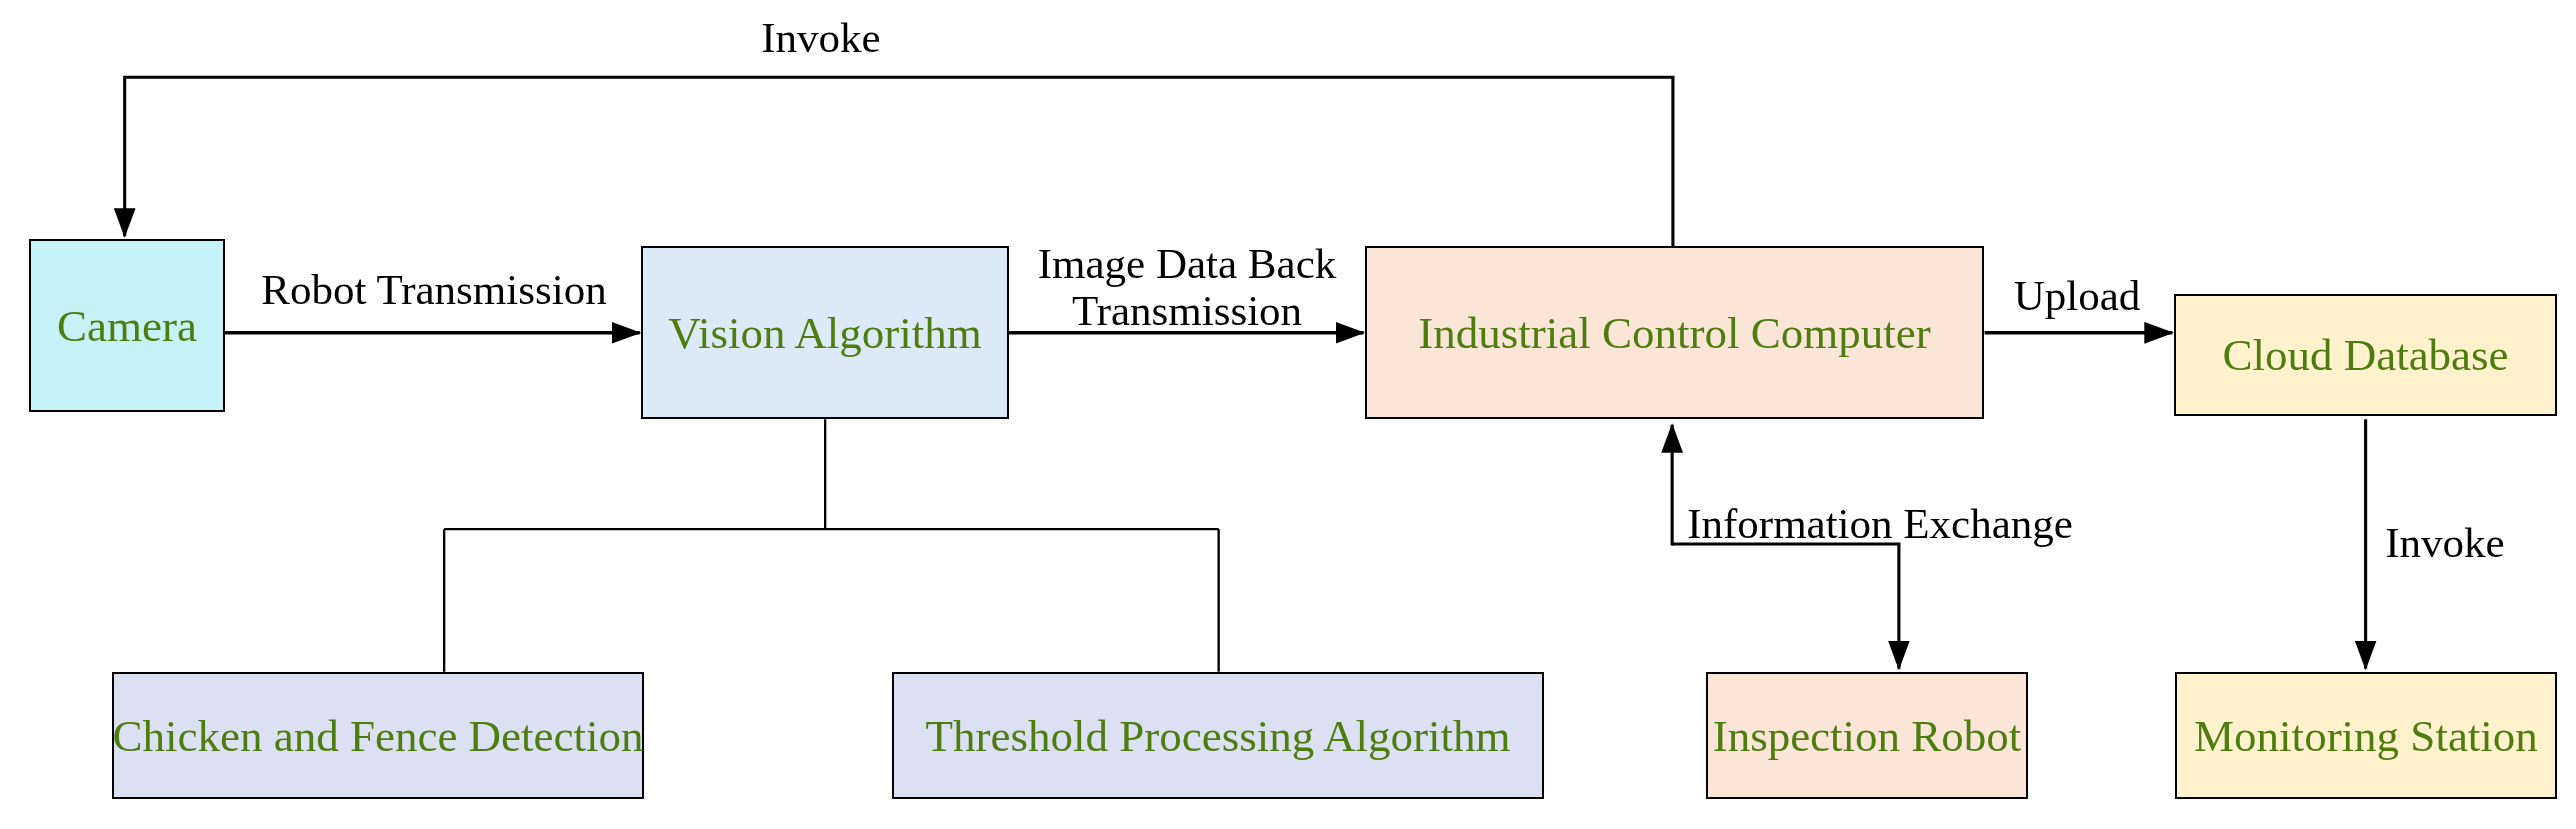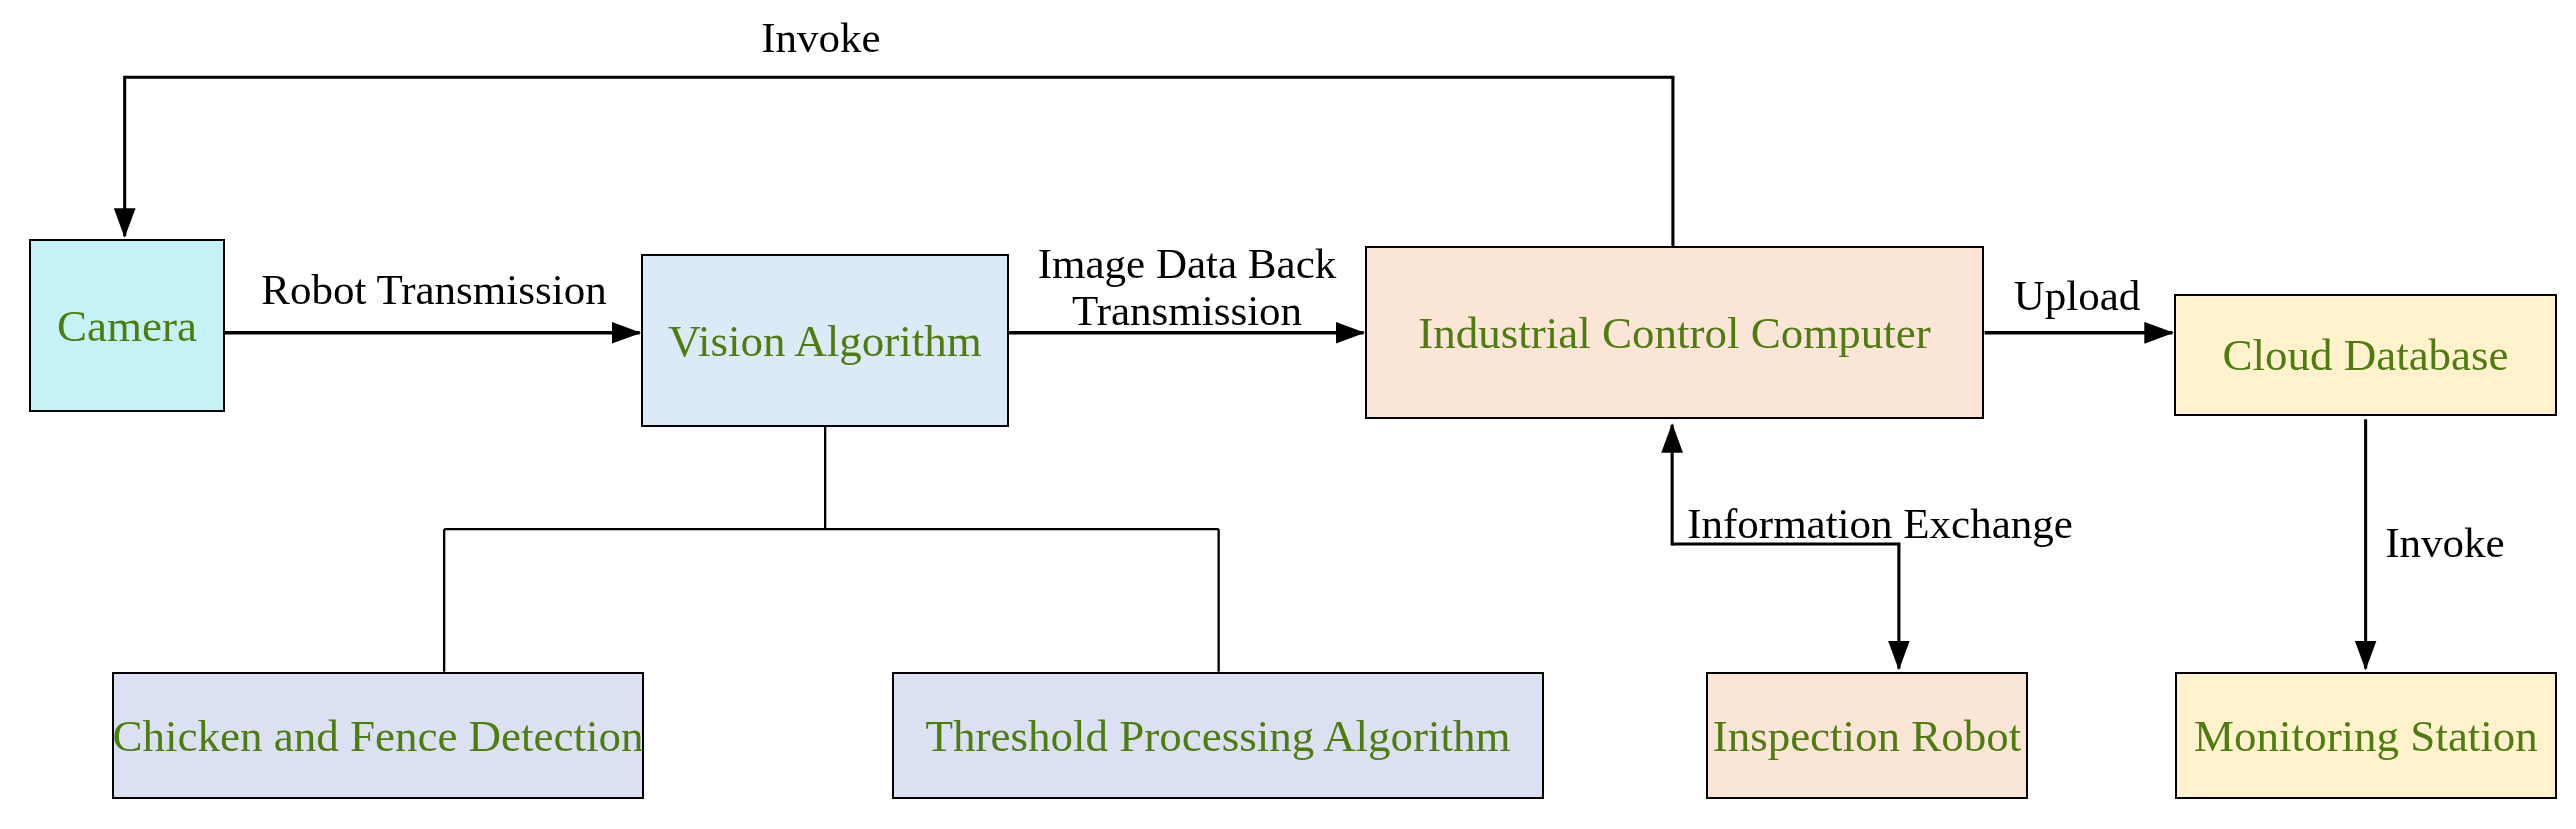--- a/index.html
+++ b/index.html
@@ -22,21 +22,21 @@
     border: 2.3px solid #000000;
     display: flex;
     align-items: center;
     justify-content: center;
     text-align: center;
     font-size: 45px;
     color: #4d7c0f;
     white-space: nowrap;
   }
   #node-camera     { left: 29px;   top: 239px; width: 196px; height: 173px; background: #C5F2F7; }
-  #node-vision     { left: 641px;  top: 246px; width: 368px; height: 173px; background: #DCE9F7; margin-top: 8px; }
+  #node-vision     { left: 641px;  top: 246px; width: 368px; height: 173px; background: #DCE9F7; }
   #node-icc        { left: 1365px; top: 246px; width: 619px; height: 173px; background: #FBE5D6; }
   #node-cloud      { left: 2174px; top: 246px; width: 383px; height: 122px; background: #FFF2CC; margin-top: 48px; }
   #node-chicken    { left: 112px;  top: 672px; width: 532px; height: 127px; background: #DBE0F3; }
   #node-threshold  { left: 892px; top: 672px; width: 652px; height: 127px; background: #DBE0F3; }
   #node-robot      { left: 1706px; top: 672px; width: 322px; height: 127px; background: #FBE5D6; }
   #node-monitoring { left: 2175px; top: 672px; width: 382px; height: 127px; background: #FFF2CC; }
 
   .edge-label {
     position: absolute;
     transform: translate(-50%, -50%);

